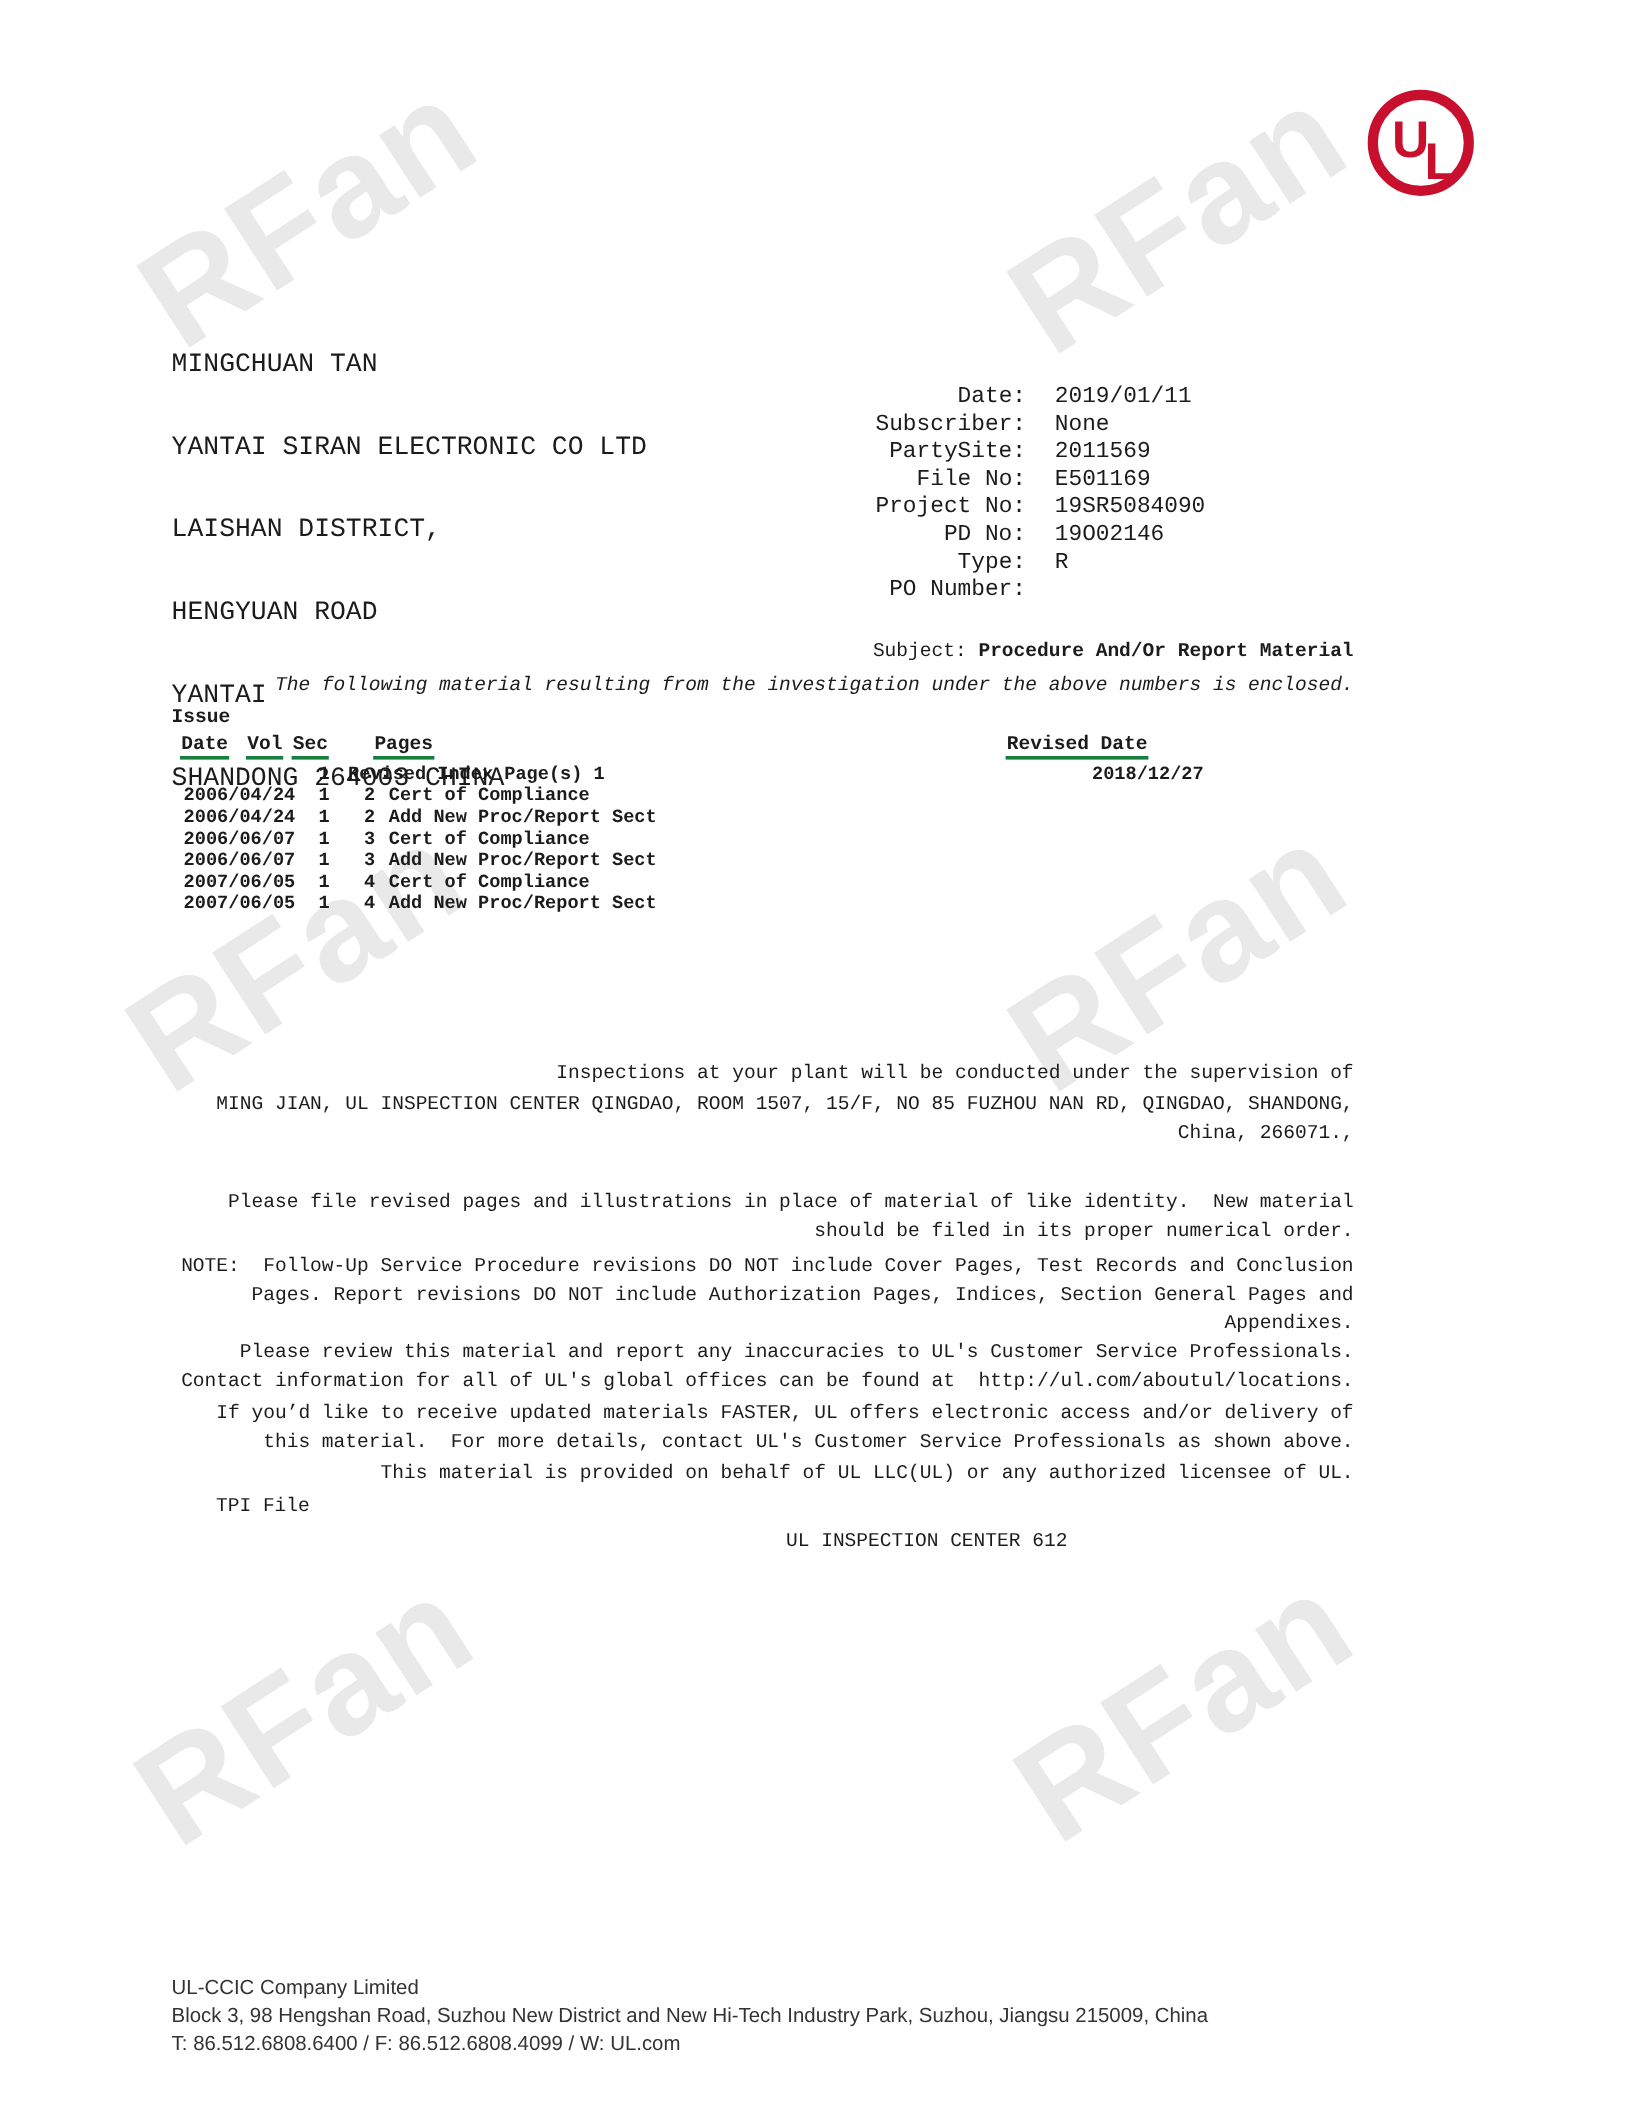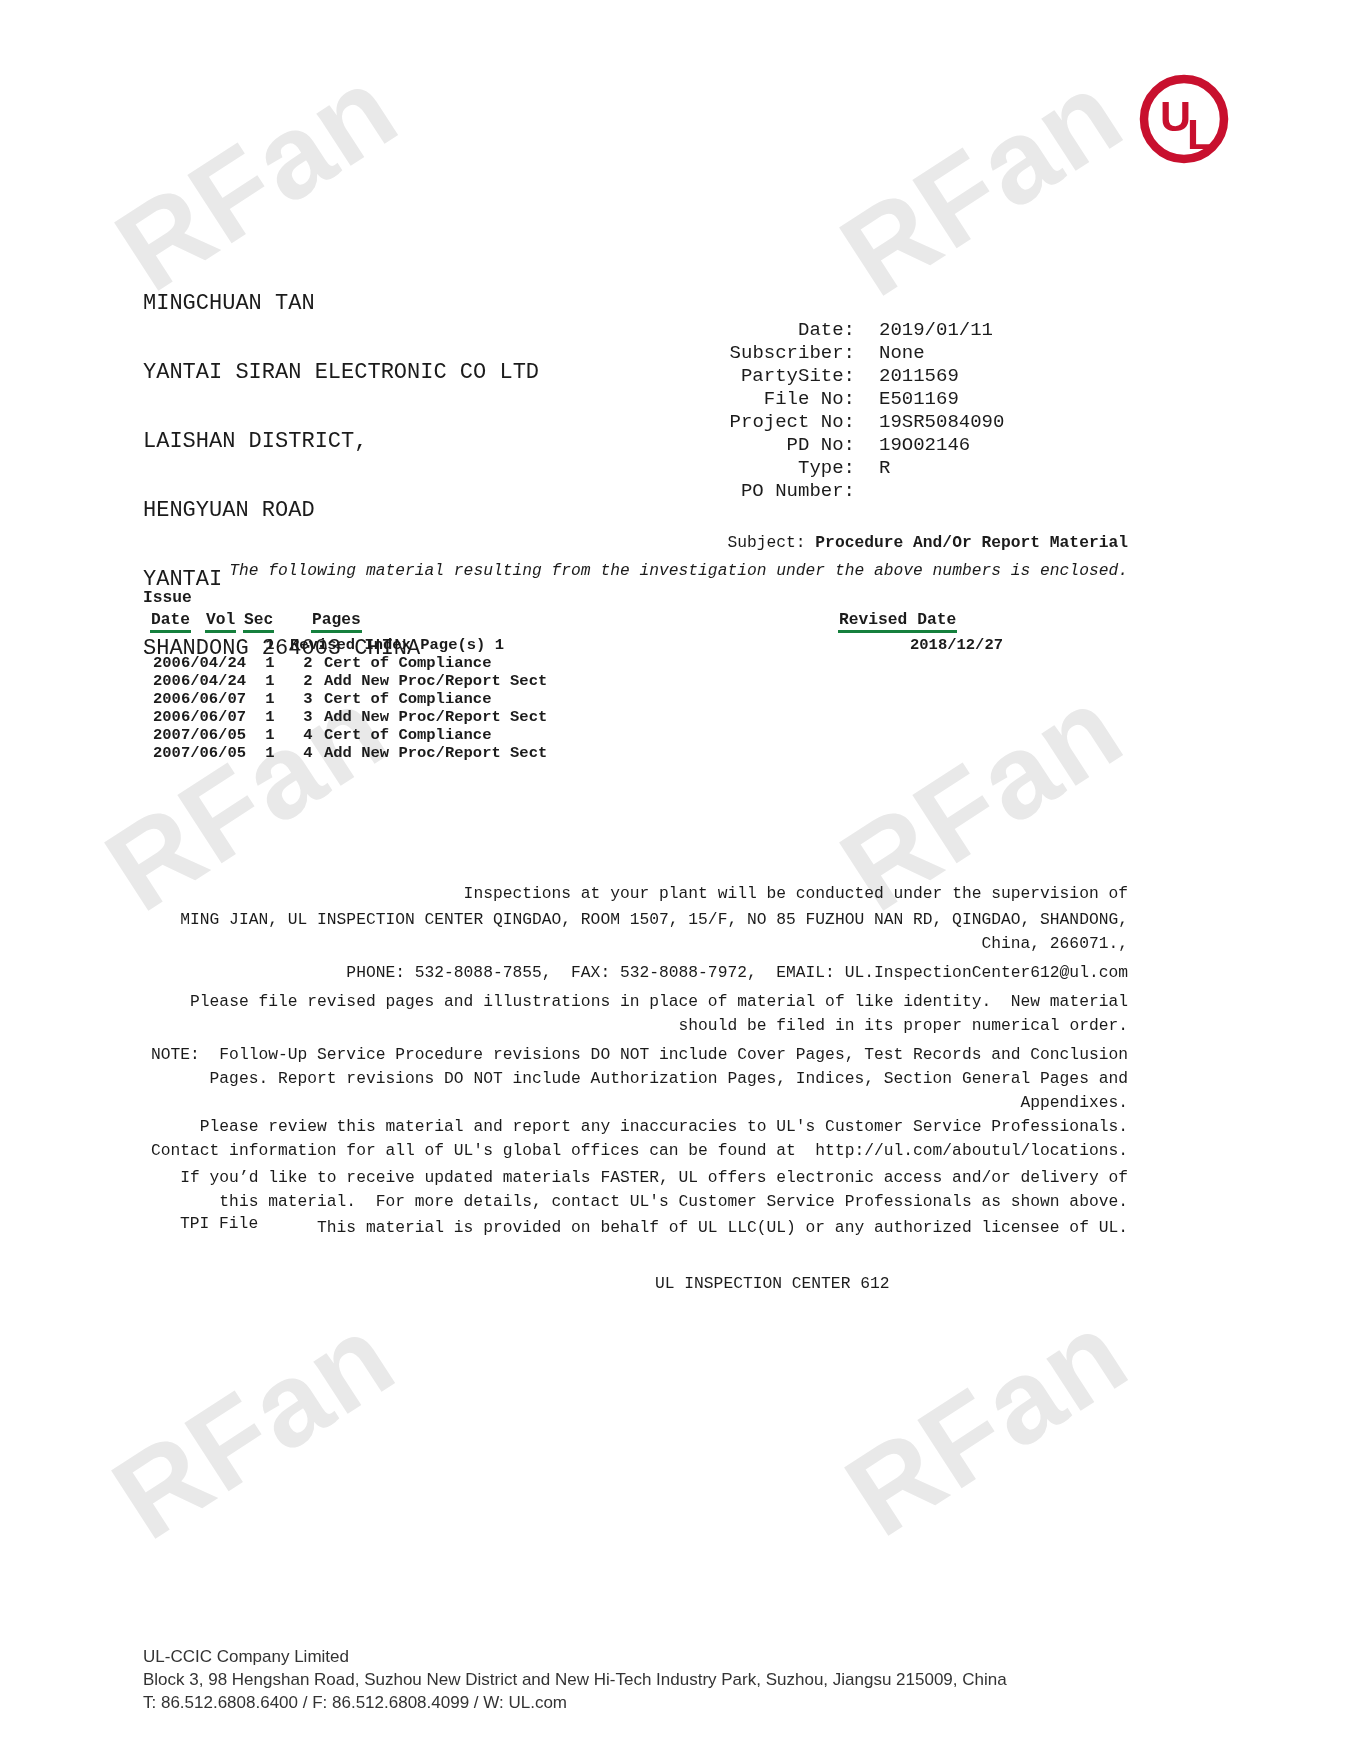--- a/index.html
+++ b/index.html
@@ -49,21 +49,21 @@
   
   .physical   { top:825px; }
   .inspections{ top:882px; }
   .inspector  { top:908px; }
   .contact    { top:961px; }
   .filing     { top:990px; }
   .note       { top:1043px; }
   .review     { top:1115px; }
   .faster     { top:1166px; }
   .behalf     { top:1216px; }
-  .tpi        { position:absolute; left:180px; top:1214px; font-size:16.3px; }
+  .tpi        { position:absolute; left:180px; top:1245px; font-size:16.3px; }
   .center-line{ position:absolute; left:655px; top:1274px; font-size:16.3px; }
   
   .footer {
     position:absolute; left:143px; top:1645px;
     font-family:"Liberation Sans", sans-serif; font-size:17px;
     line-height:23px; color:#333;
   }
 </style>
 </head>
 <body>
@@ -192,21 +192,20 @@
           <span class="c-vol">1</span>
           <span class="c-sec">4</span>
           <span class="c-pages">Add New Proc/Report Sect</span>
           <span class="c-rev"></span>
         </div>
       </div>
     </div>
 
     <div class="para inspections">Inspections at your plant will be conducted under the supervision of</div>
     <div class="para inspector">MING JIAN, UL INSPECTION CENTER QINGDAO, ROOM 1507, 15/F, NO 85 FUZHOU NAN RD, QINGDAO, SHANDONG, China, 266071.,</div>
-    <div class="para contact"> PHONE: 532-8088-7855,  FAX: 532-8088-7972,  EMAIL: UL.InspectionCenter612@ul.com</div>
     <div class="para filing">Please file revised pages and illustrations in place of material of like identity.  New material should be filed in its proper numerical order.</div>
     <div class="para note">NOTE:  Follow-Up Service Procedure revisions DO NOT include Cover Pages, Test Records and Conclusion Pages. Report revisions DO NOT include Authorization Pages, Indices, Section General Pages and Appendixes.</div>
     <div class="para review">Please review this material and report any inaccuracies to UL's Customer Service Professionals.  Contact information for all of UL's global offices can be found at  http://ul.com/aboutul/locations.</div>
     <div class="para faster">If you’d like to receive updated materials FASTER, UL offers electronic access and/or delivery of this material.  For more details, contact UL's Customer Service Professionals as shown above.</div>
     <div class="para behalf">This material is provided on behalf of UL LLC(UL) or any authorized licensee of UL.</div>
     <div class="tpi">TPI File</div>
     <div class="center-line">UL INSPECTION CENTER 612</div>
 
     <div class="footer">
       <div>UL-CCIC Company Limited</div>

